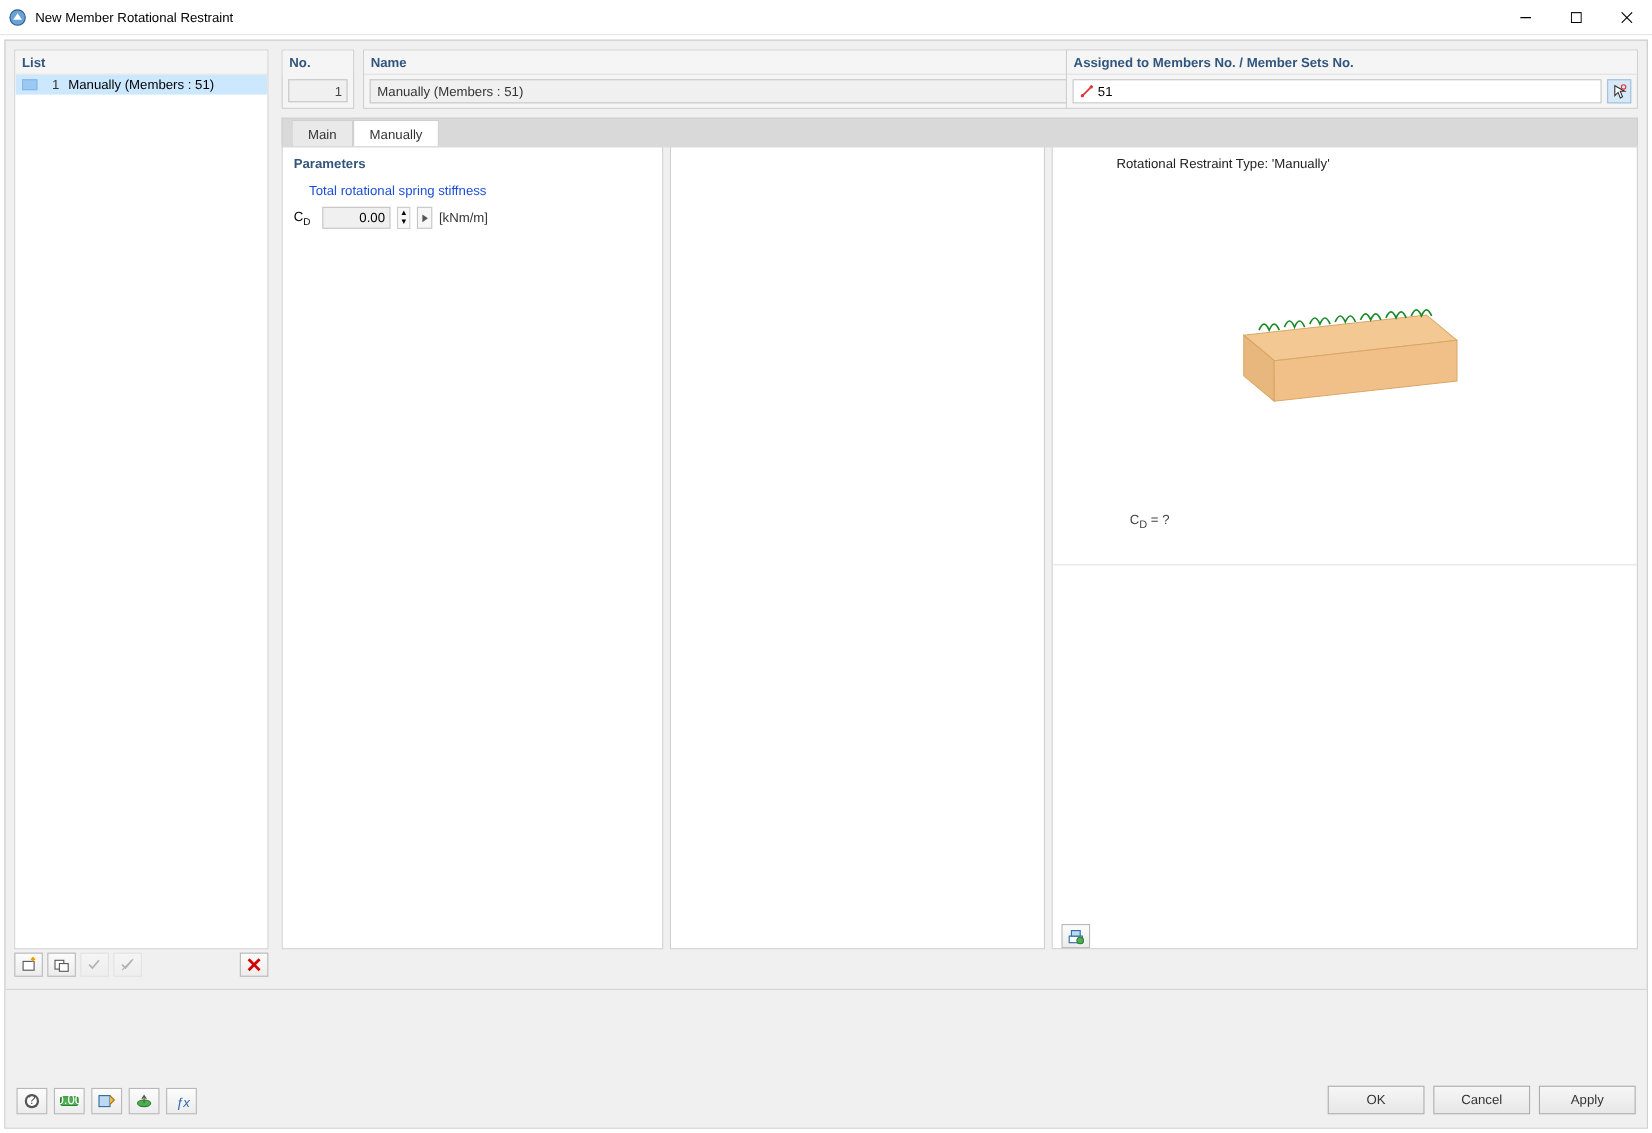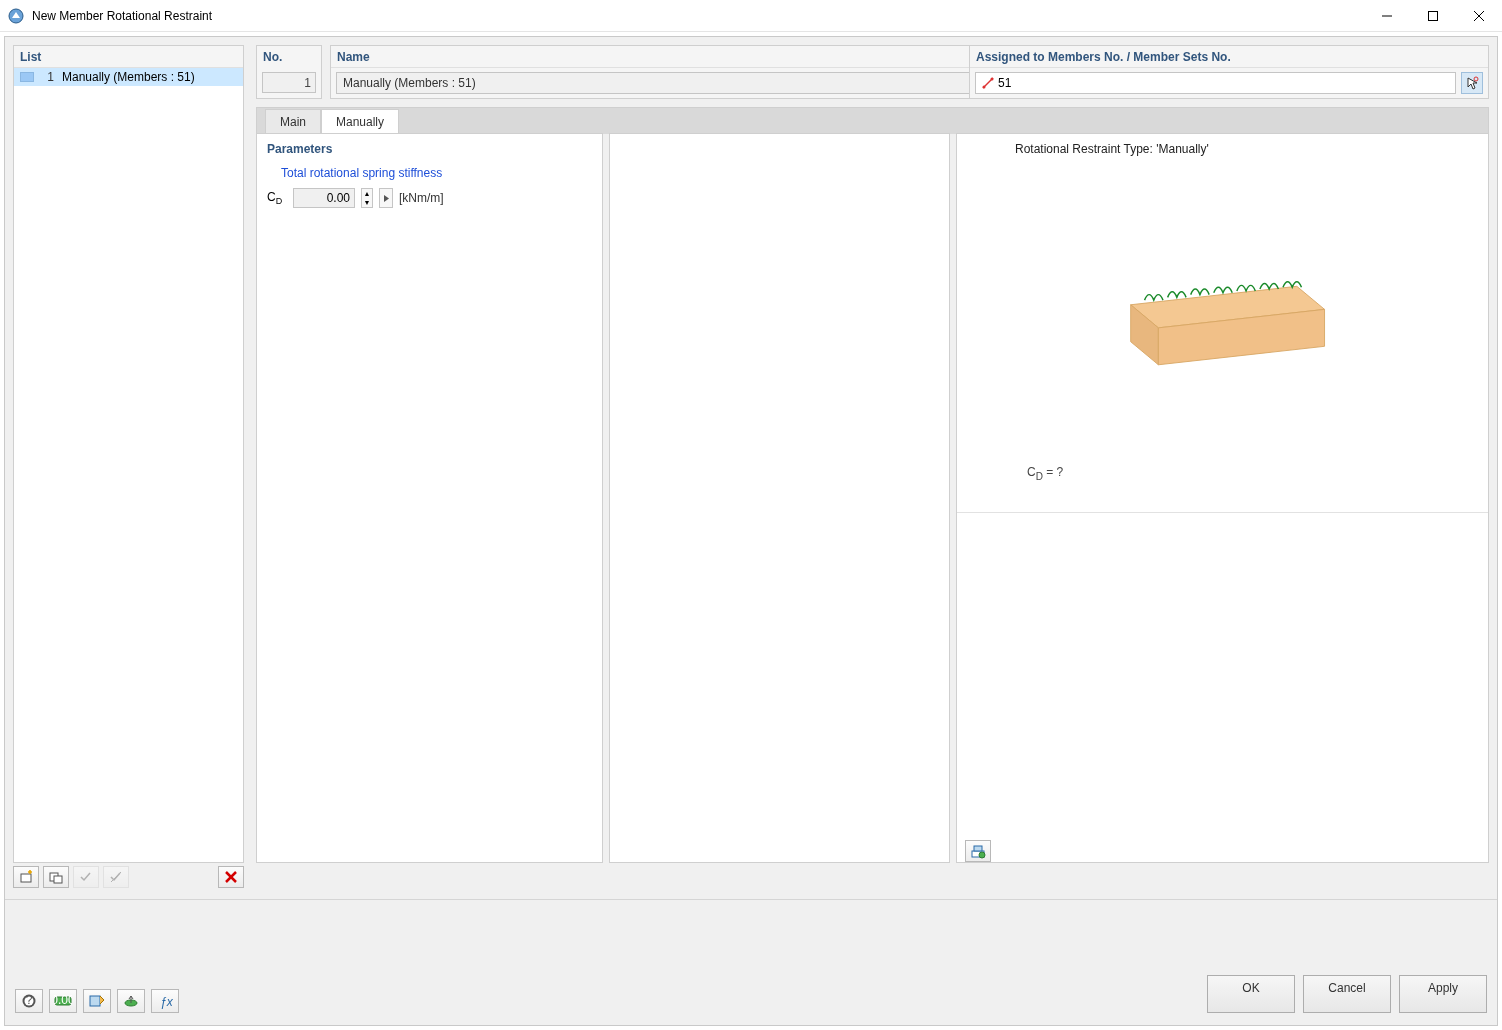--- a/index.html
+++ b/index.html
@@ -75,21 +75,21 @@
   .p3-formula { padding:0 0 0 70px; color:#444; font-size:13px; }
   .p3-formula sub { font-size:10px; }
   .p3-divider { height:1px; background:#e2e2e2; margin-top:30px; }
   .p3-bottom { flex:1; position:relative; }
   .p3-bottom .tb-btn { position:absolute; left:8px; bottom:0; }
 
   
   .bottom-bar { position:absolute; left:0; right:0; bottom:0; height:126px; border-top:1px solid #d5d5d5; background:#f0f0f0; }
   .bottom-left { position:absolute; left:10px; bottom:12px; display:flex; gap:6px; }
   .bottom-right { position:absolute; right:10px; bottom:12px; display:flex; gap:8px; }
-  .dlg-btn { width:88px; height:38px; border:1px solid #adadad; background:linear-gradient(#f6f6f6,#e7e7e7); text-align:center; line-height:24px; color:#333; }
+  .dlg-btn { width:88px; height:26px; border:1px solid #adadad; background:linear-gradient(#f6f6f6,#e7e7e7); text-align:center; line-height:24px; color:#333; }
   .tb-btn.sq { width:28px; height:24px; }
 
   
   svg { display:block; }
 </style>
 </head>
 <body>
 
 <div class="titlebar">
   <span class="app-icon">

